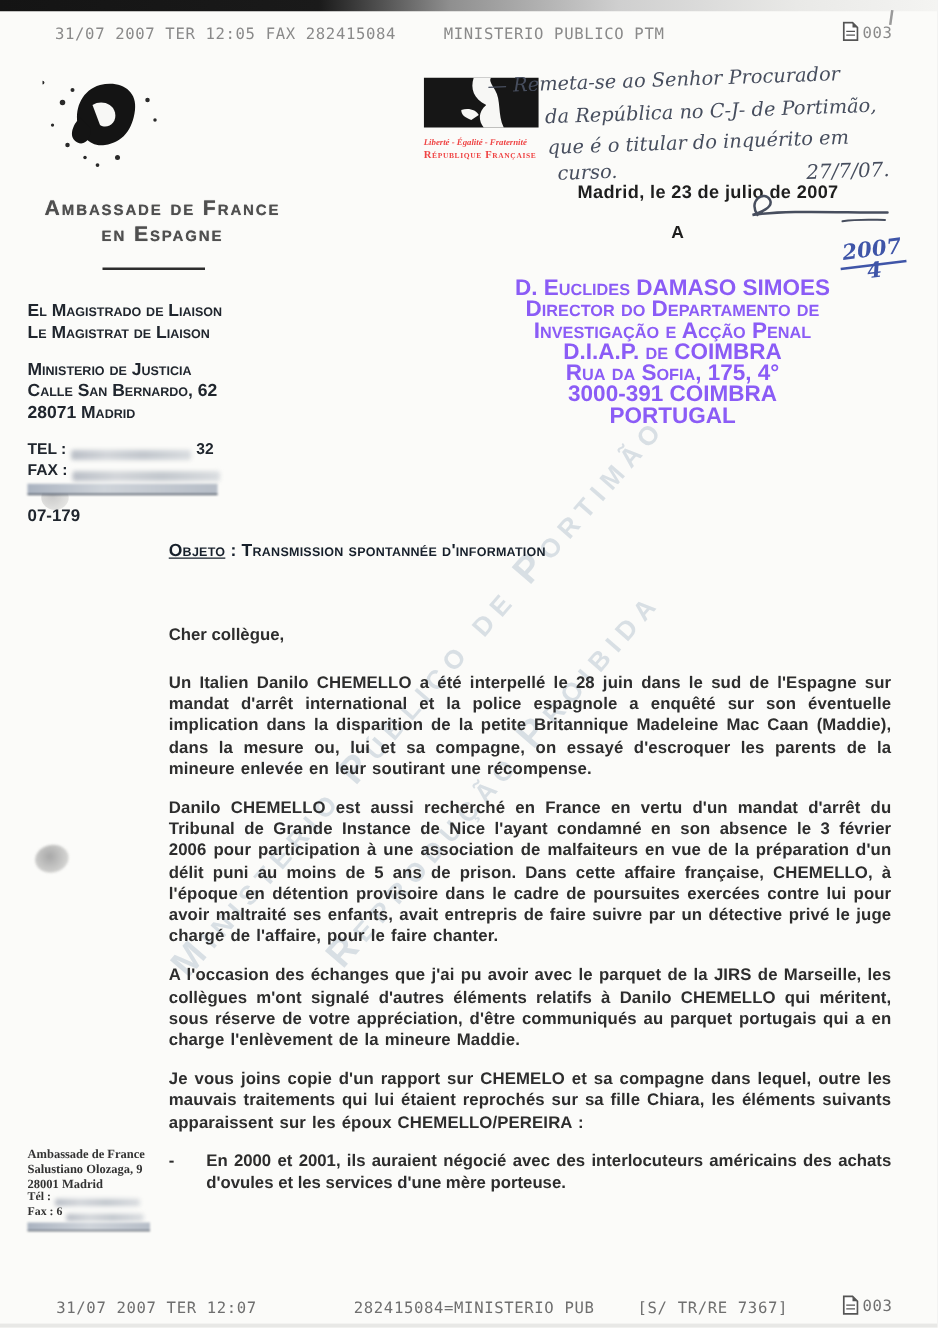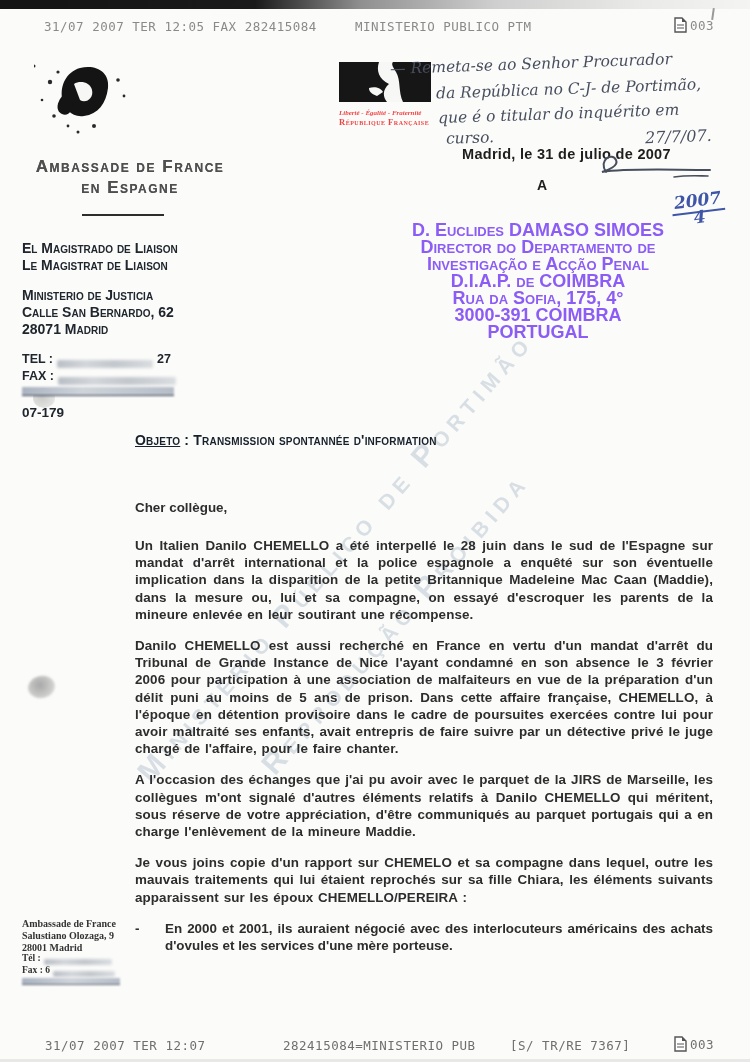--- a/index.html
+++ b/index.html
@@ -141,21 +141,21 @@
     <div class="motto">Liberté - Égalité - Fraternité</div>
     <div class="republic" style="font-variant:small-caps">République Française</div>
   </div>
 
   <div class="hw" style="left:390px; top:55px">— Remeta-se ao Senhor Procurador</div>
   <div class="hw" style="left:436px; top:80px">da República no C-J- de Portimão,</div>
   <div class="hw" style="left:438px; top:105px">que é o titular do inquérito em</div>
   <div class="hw" style="left:446px; top:129px">curso.</div>
   <div class="hw" style="left:645px; top:127px; font-size:16px">27/7/07.</div>
 
-  <div class="date-line">Madrid, le  31 de julio de 2007</div>
+  <div class="date-line">Madrid, le  23 de julio de 2007</div>
 
   <div class="signature">
     <svg width="140" height="34" viewBox="0 0 140 34">
       <path d="M28,22 C20,10 34,2 38,10 C41,16 30,20 24,22 C50,18 90,20 132,20" fill="none" stroke="#474e5e" stroke-width="2" stroke-linecap="round"></path>
       <path d="M96,27 C110,25 122,26 130,26" fill="none" stroke="#474e5e" stroke-width="1.6" stroke-linecap="round"></path>
     </svg>
   </div>
 
   <div class="to-marker">A</div>
 
@@ -178,21 +178,21 @@
     <div>El Magistrado de Liaison</div>
     <div>Le Magistrat de Liaison</div>
     <div class="gap"></div>
     <div>Ministerio de Justicia</div>
     <div>Calle San Bernardo, 62</div>
     <div>28071 Madrid</div>
     <div class="gap"></div>
     <div class="contact-row">
       <span>TEL :</span>
       <span class="blur-bar" style="width:96px"></span>
-      <span>27</span>
+      <span>32</span>
     </div>
     <div class="contact-row">
       <span>FAX :</span>
       <span class="blur-bar" style="width:118px"></span>
     </div>
     <div class="email-blur"></div>
     <div class="file-ref">07-179</div>
   </div>
 
   <div class="gray-dot"></div>

